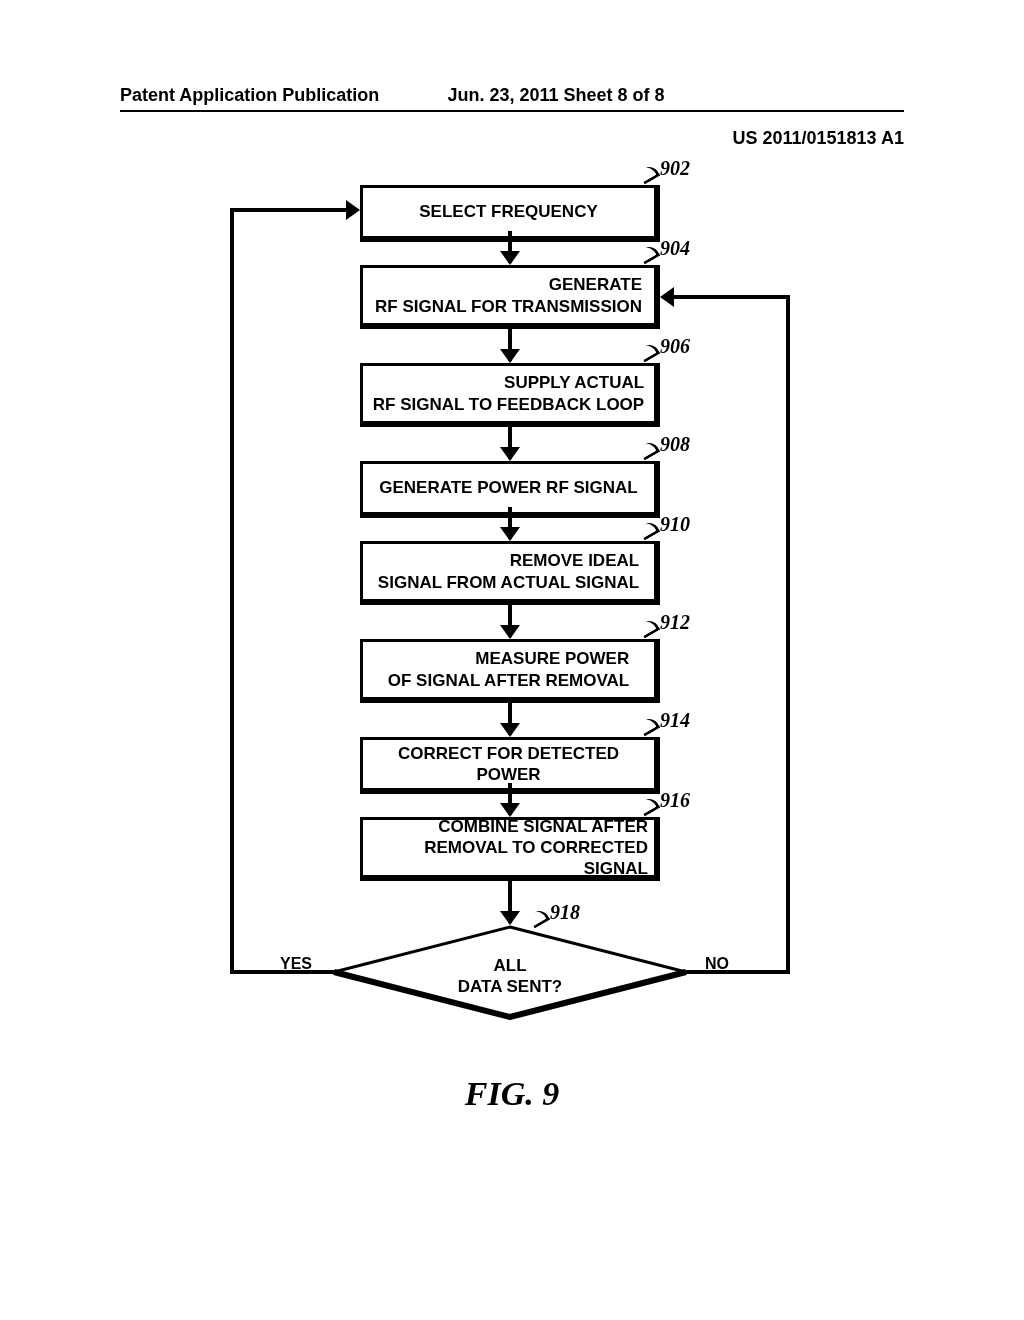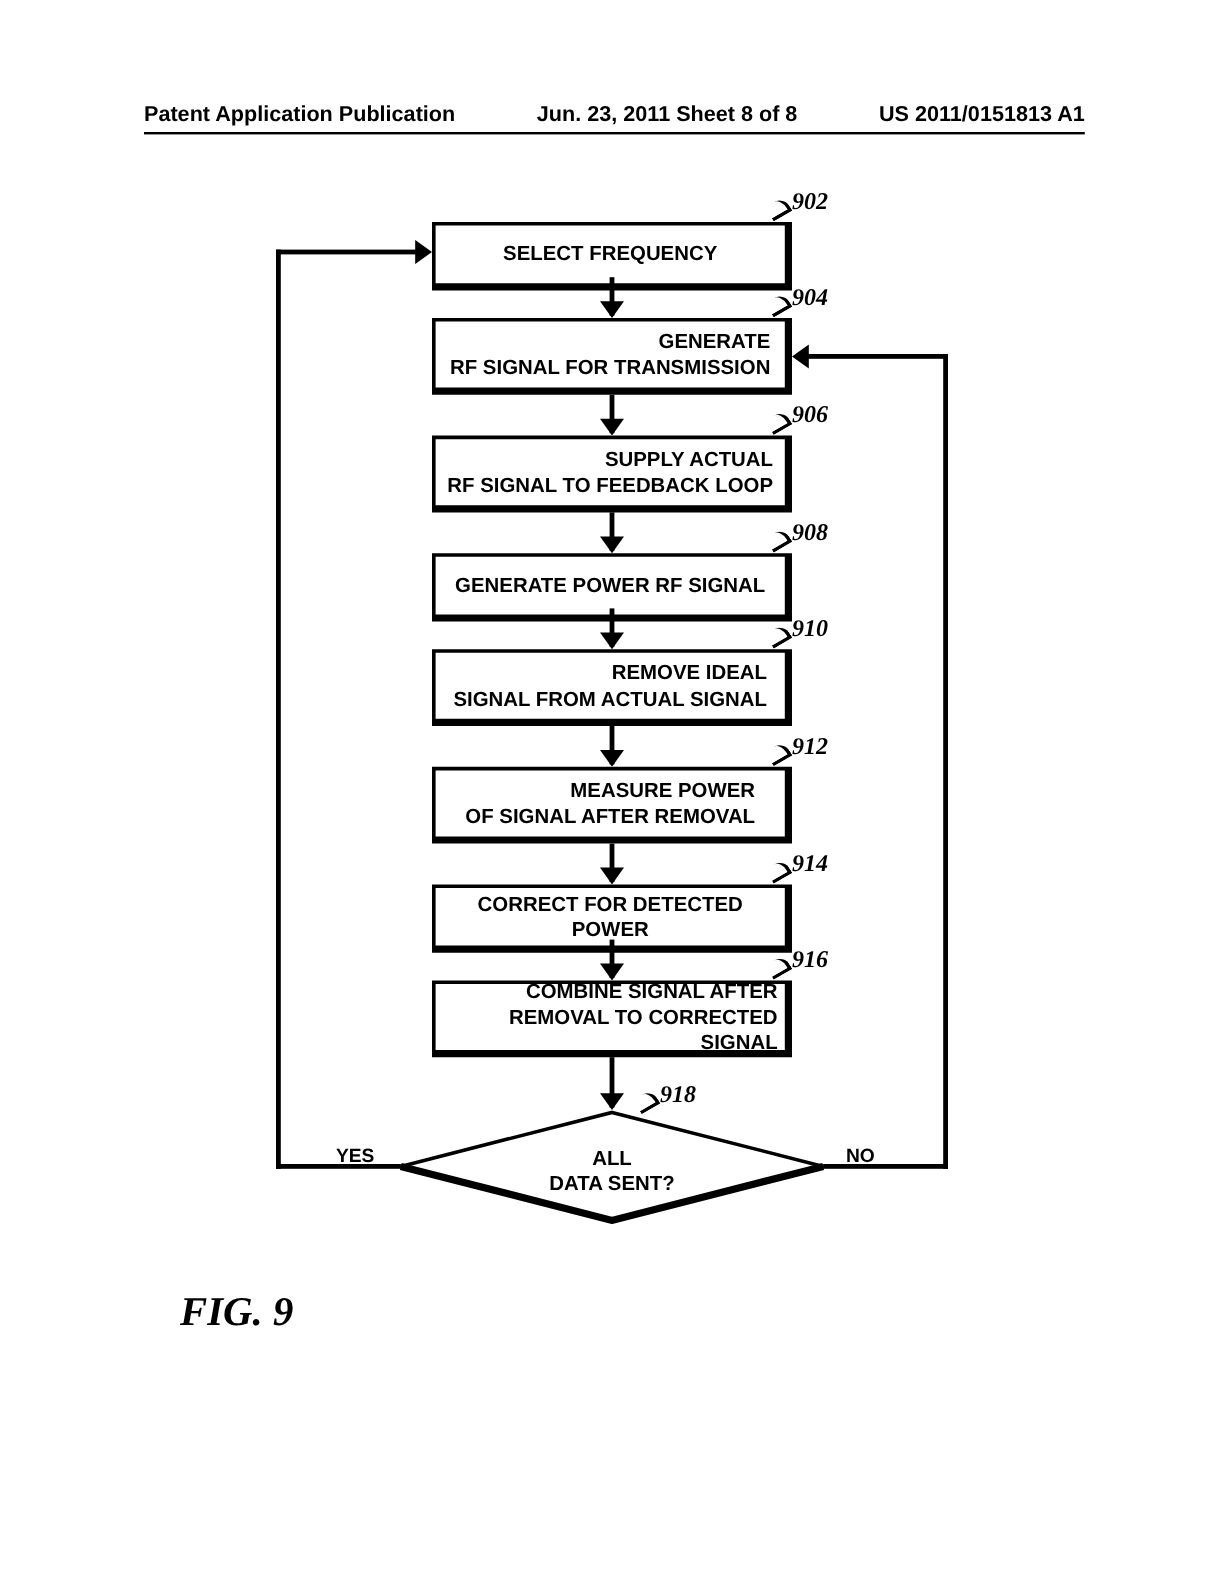--- a/index.html
+++ b/index.html
@@ -15,21 +15,21 @@
     top: 85px;
     left: 0;
     width: 100%;
     padding: 0 120px;
     display: flex;
     justify-content: space-between;
     font-size: 18px;
     font-weight: bold;
     gap: 38px;
   }
-  .header-right { white-space: nowrap; }
+  .header-right { white-space: nowrap; margin-top: 43px; }
   .header-divider {
     position: absolute;
     top: 110px;
     left: 120px;
     right: 120px;
     height: 2px;
     background: black;
   }
   .diagram {
     position: absolute;
@@ -117,20 +117,21 @@
   .decision-label {
     position: absolute;
     font-size: 16px;
     font-weight: bold;
   }
   .fig-caption {
     position: absolute;
     bottom: 0;
     left: 0;
     width: 100%;
+    text-align: center;
     font-size: 34px;
     font-style: italic;
     font-family: "Times New Roman", serif;
     font-weight: bold;
   }
 </style>
 </head>
 <body>
 
 <div class="header">

